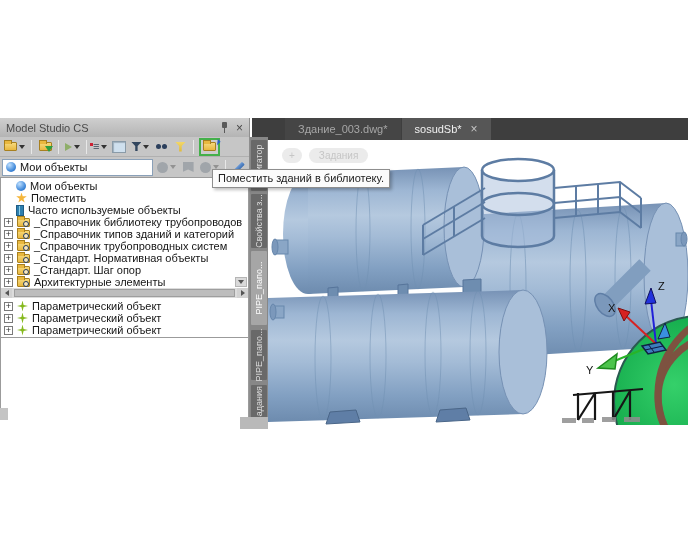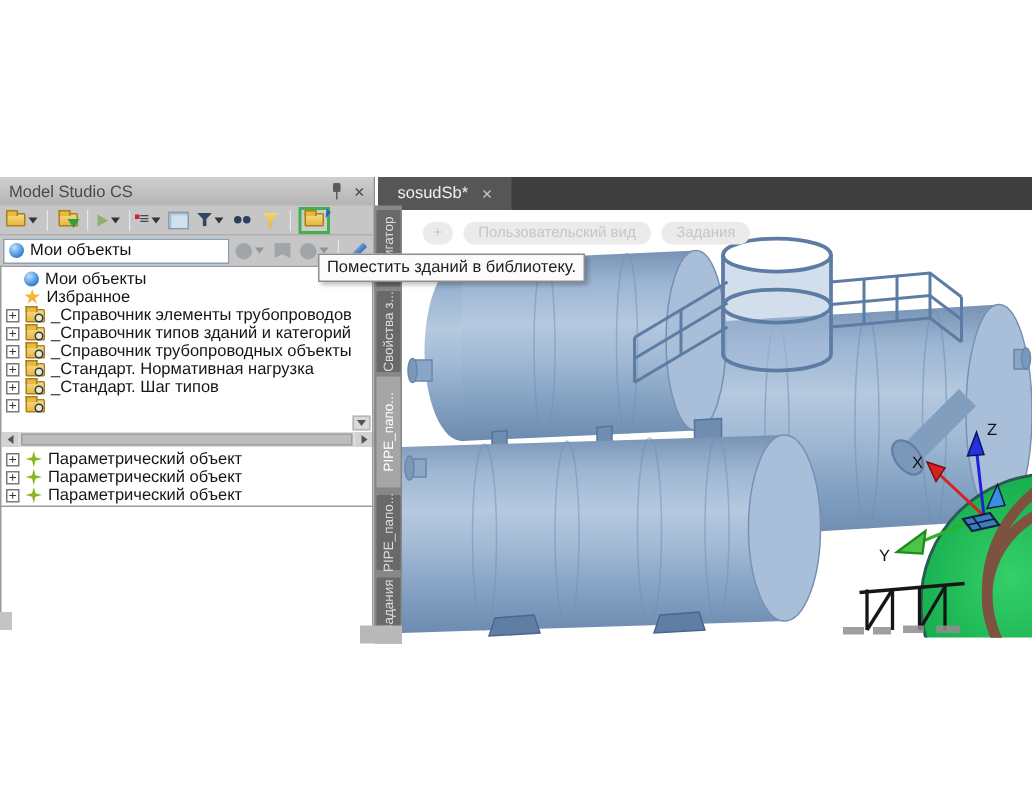--- a/index.html
+++ b/index.html
@@ -129,20 +129,23 @@
 
   
   .tooltip { left:212px; top:169px; height:19px; background:#fbfbfb; border:1px solid #8e8e8e;
              box-shadow:2px 2px 3px rgba(0,0,0,.25); font-size:11px; color:#222;
              line-height:17px; padding:0 5px; white-space:nowrap; z-index:50; }
 </style>
 </head>
 <body>
 
 <div class="abs doc-tabbar">
+  <div class="doc-tab first">
+    <span>Здание_003.dwg*</span>
+  </div>
   <div class="doc-tab active">
     <span>sosudSb*</span>
     <span class="tabclose">×</span>
   </div>
 </div>
 
 <div class="abs panel">
   <div class="panel-header">
     <span class="ttl">Model Studio CS</span>
     <span class="ph-btns">
@@ -215,50 +218,55 @@
       </span>
   </div>
 
   <div class="tree">
     <div class="trow">
         <span class="globe"></span>
         <span>Мои объекты</span>
       </div>
     <div class="trow">
         <span class="star"></span>
-        <span>Избранное</span>
-      </div>
-    <div class="trow exp">
-        <span class="expander">+</span>
-        <span class="fsearch"></span>
-        <span>_Справочник элементы трубопроводов</span>
+        <span>Поместить</span>
+      </div>
+    <div class="trow">
+        <span class="bookic"></span>
+        <span>Часто используемые объекты</span>
+      </div>
+    <div class="trow exp">
+        <span class="expander">+</span>
+        <span class="fsearch"></span>
+        <span>_Справочник библиотеку трубопроводов</span>
       </div>
     <div class="trow exp">
         <span class="expander">+</span>
         <span class="fsearch"></span>
         <span>_Справочник типов зданий и категорий</span>
       </div>
     <div class="trow exp">
         <span class="expander">+</span>
         <span class="fsearch"></span>
-        <span>_Справочник трубопроводных объекты</span>
-      </div>
-    <div class="trow exp">
-        <span class="expander">+</span>
-        <span class="fsearch"></span>
-        <span>_Стандарт. Нормативная нагрузка</span>
-      </div>
-    <div class="trow exp">
-        <span class="expander">+</span>
-        <span class="fsearch"></span>
-        <span>_Стандарт. Шаг типов</span>
-      </div>
-    <div class="trow exp">
-        <span class="expander">+</span>
-        <span class="fsearch"></span>
+        <span>_Справочник трубопроводных систем</span>
+      </div>
+    <div class="trow exp">
+        <span class="expander">+</span>
+        <span class="fsearch"></span>
+        <span>_Стандарт. Нормативная объекты</span>
+      </div>
+    <div class="trow exp">
+        <span class="expander">+</span>
+        <span class="fsearch"></span>
+        <span>_Стандарт. Шаг опор</span>
+      </div>
+    <div class="trow exp">
+        <span class="expander">+</span>
+        <span class="fsearch"></span>
+        <span>Архитектурные элементы</span>
       </div>
     <div class="vdown">
         <span class="tri-d"></span>
       </div>
   </div>
 
   <div class="hscroll">
     <span class="hs-btn">
         <span class="tri-l"></span>
       </span>
@@ -431,20 +439,19 @@
       <path d="M374,206 L392,202 L398,210 L380,214 Z" fill="#3f78c8" opacity=".9" stroke="#0e1440" stroke-width="1.5"></path>
       <path d="M380,204 L386,212 M377,210 L395,206" stroke="#0e1440" stroke-width="1" fill="none"></path>
       <text x="390" y="150" font-size="11" fill="#111">Z</text>
       <text x="340" y="172" font-size="11" fill="#111">X</text>
       <text x="318" y="234" font-size="11" fill="#111">Y</text>
     </g>
   </svg>
 
   <div class="pills">
     <div class="pill small">+</div>
-    <div class="pill">Пользовательский вид</div>
     <div class="pill">Задания</div>
   </div>
 </div>
 
 <div class="abs tooltip">
   <span>Поместить зданий в библиотеку.</span>
 </div>
 
 </body></html>

